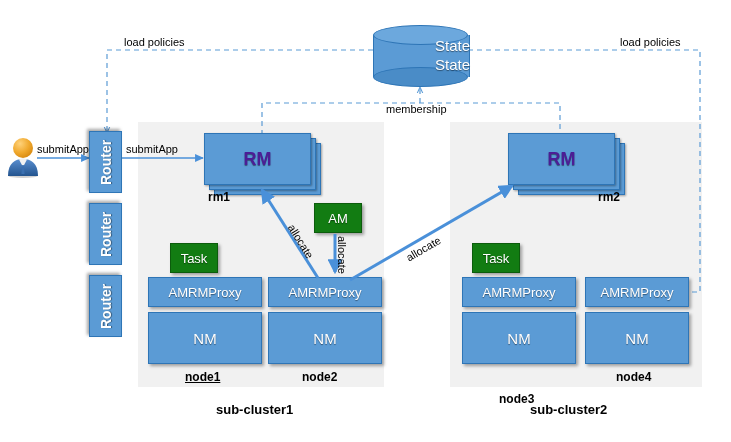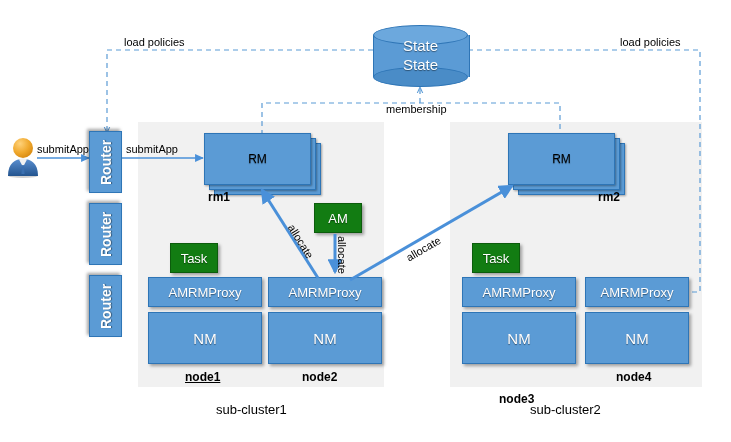--- a/index.html
+++ b/index.html
@@ -19,40 +19,40 @@
        text-shadow:0 1px 1px rgba(0,0,0,.45);}
   .green{background:#127c12;border:1px solid #0c5c0c;}
 
   .stack{position:absolute;z-index:4;}
   .stack .sh{position:absolute;left:0;top:0;width:100%;height:100%;
              background:#5b9bd5;border:1px solid #2e75b6;
              box-shadow:1px 1px 2px rgba(0,0,0,.35);}
   .stack .sh.s1{transform:translate(10px,10px);}
   .stack .sh.s2{transform:translate(5px,5px);}
   .stack .sh.top{position:relative;display:flex;align-items:center;justify-content:center;
-                 color:#000000;font-weight:normal;font-size:12px;
+                 color:#4c1d95;font-weight:bold;font-size:18px;
                  text-shadow:0 1px 1px rgba(0,0,0,.45);transform:none;}
 
   .router{writing-mode:vertical-rl;transform:rotate(180deg);font-weight:bold;font-size:14px;}
 
   .cyl{position:absolute;z-index:5;}
   .cyl .body{position:absolute;left:0;top:10px;width:100%;height:calc(100% - 20px);
              background:#5b9bd5;border-left:1px solid #2e75b6;border-right:1px solid #2e75b6;}
   .cyl .top{position:absolute;left:0;top:0;width:100%;height:20px;border-radius:50%;
             background:#6ca8dd;border:1px solid #2e75b6;box-sizing:border-box;}
   .cyl .bot{position:absolute;left:0;bottom:0;width:100%;height:20px;border-radius:50%;
             background:#4a8cc7;border:1px solid #2e75b6;box-sizing:border-box;}
   .cyl .txt{position:absolute;left:0;top:0;width:100%;height:100%;display:flex;
             flex-direction:column;align-items:center;justify-content:center;
             color:#fff;font-size:15px;line-height:1.25;z-index:3;
-            text-shadow:0 1px 1px rgba(0,0,0,.45);}
+            text-shadow:0 1px 1px rgba(0,0,0,.45);padding-left:32px;}
 
   .lbl{position:absolute;color:#000;font-size:11px;white-space:nowrap;z-index:7;}
   .lbl.bold{font-weight:bold;font-size:12px;}
-  .lbl.cap{font-weight:normal;font-size:13px;}
+  .lbl.cap{font-weight:bold;font-size:13px;}
   .lbl.rot{transform-origin:left top;}
 
   .avatar{position:absolute;z-index:5;}
 </style>
 </head>
 <body>
 
 <div id="stage">
 
   <div class="panel" style="left:138px;top:122px;width:246px;height:265px;"></div>

